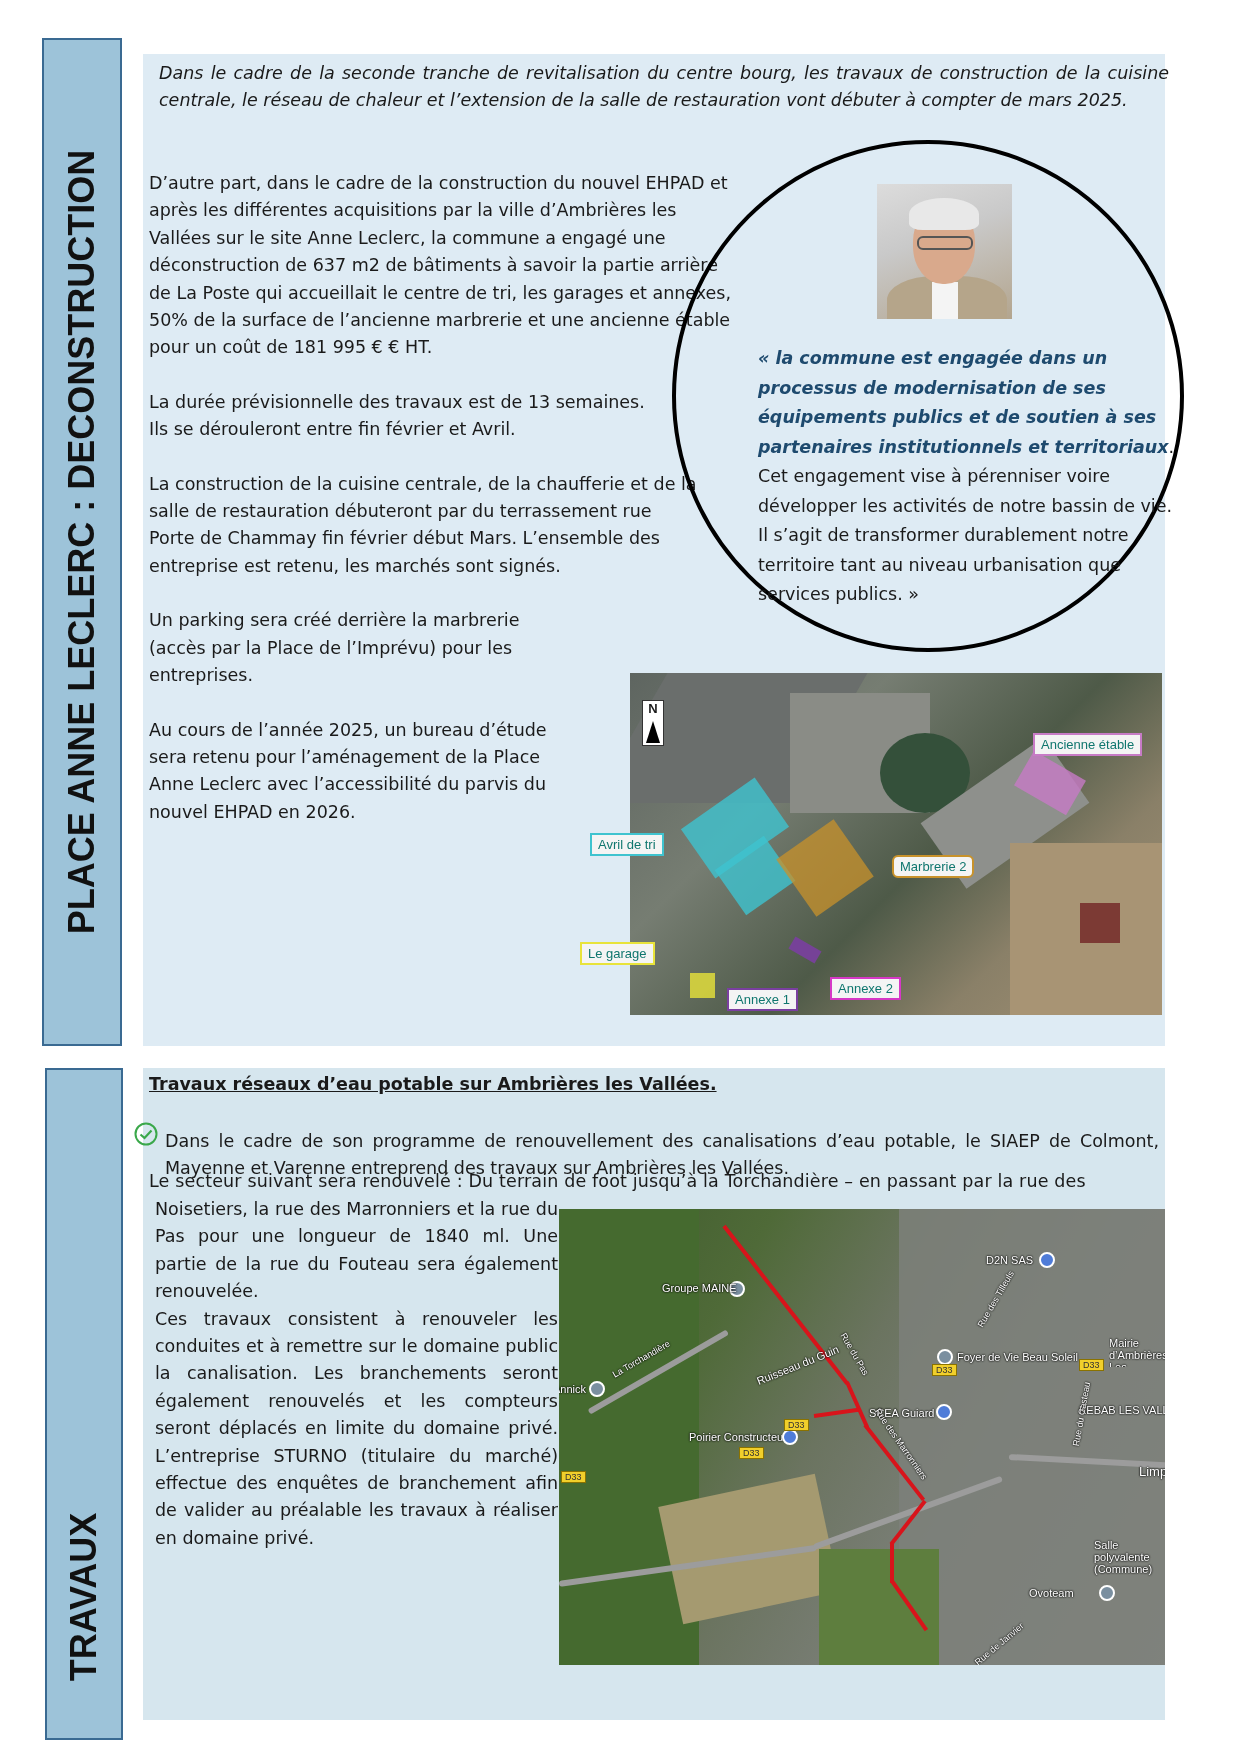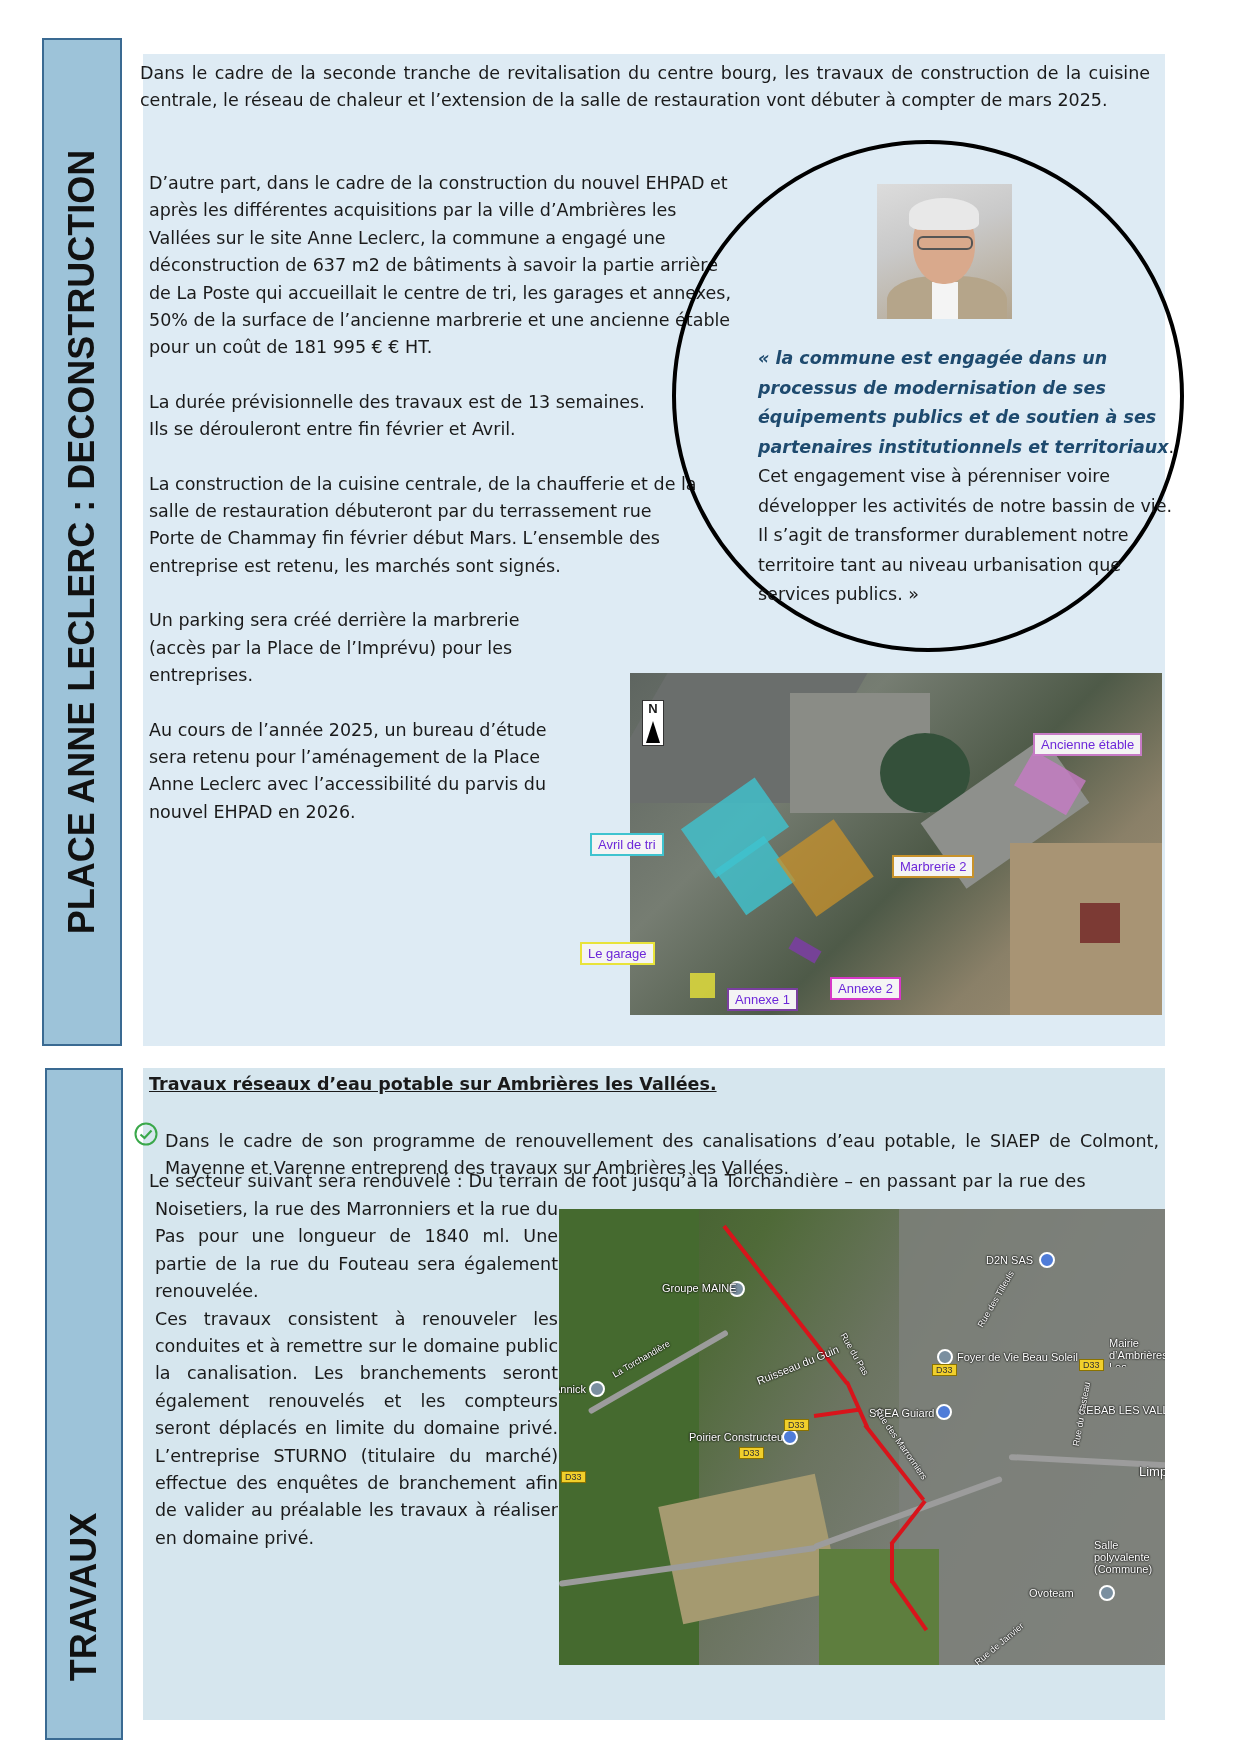--- a/index.html
+++ b/index.html
@@ -29,21 +29,21 @@
   #portrait .body{position:absolute;left:10px;top:92px;width:120px;height:60px;border-radius:40% 40% 0 0;background:#b5a58a;}
   #portrait .collar{position:absolute;left:55px;top:98px;width:26px;height:40px;background:#f4f4f4;}
   #portrait .glasses{position:absolute;left:40px;top:52px;width:56px;height:14px;border:2px solid #555;border-radius:6px;box-sizing:border-box;}
   #quote{position:absolute;left:758px;top:344px;width:420px;font-size:17.5px;line-height:29.5px;}
   #quote .q-it{font-style:italic;font-weight:bold;color:#1e4a6e;}
   
   #map1{position:absolute;left:630px;top:673px;width:532px;height:342px;overflow:hidden;
         background:linear-gradient(135deg,#5e6560 0%,#767d72 30%,#4e5a48 55%,#8a8068 75%,#a39275 100%);}
   .bldg{position:absolute;}
   .maplabel{position:absolute;background:#f4f4f4;font-family:"Liberation Sans",sans-serif;font-size:13px;
-            padding:2px 6px;border:2px solid;white-space:nowrap;color:#6d28d9;}
+            padding:2px 6px;border:2px solid;white-space:nowrap;color:#0f766e;}
   .northarrow{position:absolute;left:642px;top:700px;width:22px;height:46px;background:#fff;border:1px solid #333;
               font-family:"Liberation Sans",sans-serif;font-weight:bold;font-size:13px;text-align:center;box-sizing:border-box;}
   .northarrow .tri{position:absolute;left:3px;top:20px;width:0;height:0;border-left:7px solid transparent;
               border-right:7px solid transparent;border-bottom:22px solid #000;}
   
   #s2title{position:absolute;left:149px;top:1074px;font-size:17.5px;font-weight:bold;text-decoration:underline;}
   #check{position:absolute;left:134px;top:1122px;width:24px;height:24px;}
   #map2{position:absolute;left:559px;top:1209px;width:606px;height:456px;overflow:hidden;
         background:linear-gradient(120deg,#3e5a2c 0%,#4f6a38 25%,#6b7460 45%,#7b7f78 65%,#8a8a85 100%);}
   .road{position:absolute;background:#9c9c9c;height:6px;transform-origin:0 50%;border-radius:3px;}
@@ -58,21 +58,21 @@
 </style>
 </head>
 <body>
 
 <div id="tab1" class="side-tab">
   <span class="vlabel">PLACE ANNE LECLERC : DECONSTRUCTION</span>
 </div>
 
 <div id="panel1" class="panel"></div>
 
-<div class="txt just" style="left:140px;top:60px;width:1010px;">Dans le cadre de la seconde tranche de revitalisation du centre bourg, les travaux de construction de la cuisine centrale, le réseau de chaleur et l’extension de la salle de restauration vont débuter à compter de mars 2025.</div>
+<div class="txt just" style="left:159px;top:60px;width:1010px;font-style:italic;">Dans le cadre de la seconde tranche de revitalisation du centre bourg, les travaux de construction de la cuisine centrale, le réseau de chaleur et l’extension de la salle de restauration vont débuter à compter de mars 2025.</div>
 
 <div class="txt" style="left:149px;top:170px;width:590px;">
   <p class="p" style="width:585px;">D’autre part, dans le cadre de la construction du nouvel EHPAD et après les différentes acquisitions par la ville d’Ambrières les Vallées  sur le site Anne Leclerc, la commune a engagé une déconstruction de 637 m2 de bâtiments à savoir la partie arrière de La Poste qui accueillait le centre de tri, les garages et annexes, 50% de la surface de l’ancienne marbrerie et une ancienne étable pour un coût de 181 995 €  € HT.</p>
   <p class="p" style="width:520px;">La durée prévisionnelle des travaux est de 13 semaines. Ils se dérouleront entre fin février et Avril.</p>
   <p class="p" style="width:550px;">La construction de la cuisine centrale, de la chaufferie et de la salle de restauration débuteront par du terrassement rue Porte de Chammay fin février début Mars. L’ensemble des entreprise est retenu, les marchés sont signés.</p>
   <p class="p" style="width:415px;">Un parking sera créé derrière la marbrerie (accès par la Place de l’Imprévu) pour les entreprises.</p>
   <p class="p" style="width:415px;">Au cours de l’année 2025, un bureau d’étude sera retenu pour l’aménagement de la Place Anne Leclerc avec l’accessibilité du parvis du nouvel EHPAD en 2026.</p>
 </div>
 
 <div id="circle"></div>
@@ -98,21 +98,21 @@
   <div class="bldg" style="left:390px;top:90px;width:60px;height:40px;background:#c77bc6;opacity:.8;transform:rotate(30deg);"></div>
   <div class="bldg" style="left:60px;top:300px;width:25px;height:25px;background:#e8e33a;opacity:.8;"></div>
   <div class="bldg" style="left:160px;top:270px;width:30px;height:14px;background:#7a3fa0;opacity:.9;transform:rotate(30deg);"></div>
   <div class="bldg" style="left:380px;top:170px;width:152px;height:172px;background:#a89474;"></div>
   <div class="bldg" style="left:450px;top:230px;width:40px;height:40px;background:#7c3a34;"></div>
 </div>
 <div class="northarrow"><span>N</span><div class="tri"></div></div>
 
 <div class="maplabel" style="left:1033px;top:733px;border-color:#c77bc6;">Ancienne étable</div>
 <div class="maplabel" style="left:590px;top:833px;border-color:#3fc3cf;">Avril de tri</div>
-<div class="maplabel" style="left:892px;top:855px;border-color:#c8922b;">Marbrerie 2</div>
+<div class="maplabel" style="left:892px;top:855px;border-color:#c8922b;border-radius:6px;">Marbrerie 2</div>
 <div class="maplabel" style="left:580px;top:942px;border-color:#e8e33a;">Le garage</div>
 <div class="maplabel" style="left:727px;top:988px;border-color:#7a3fa0;">Annexe 1</div>
 <div class="maplabel" style="left:830px;top:977px;border-color:#d638c6;">Annexe 2</div>
 
 <div id="tab2" class="side-tab">
   <span class="vlabel">TRAVAUX</span>
 </div>
 
 <div id="panel2" class="panel"></div>
 

